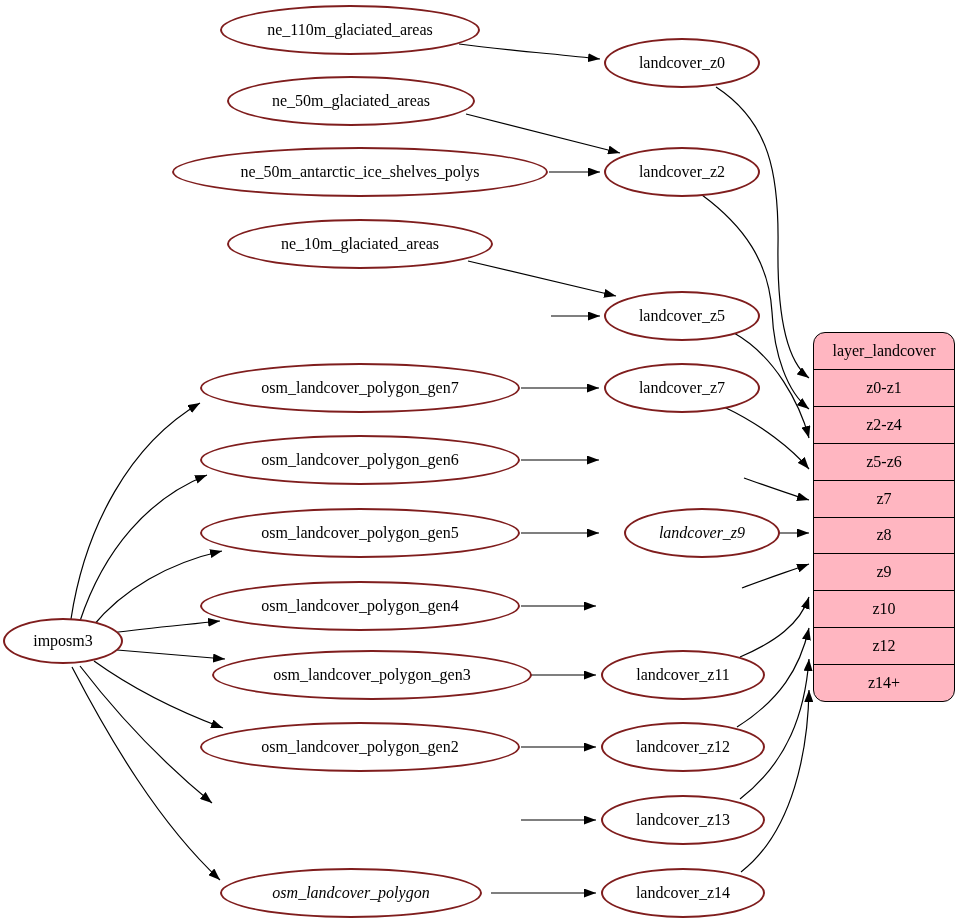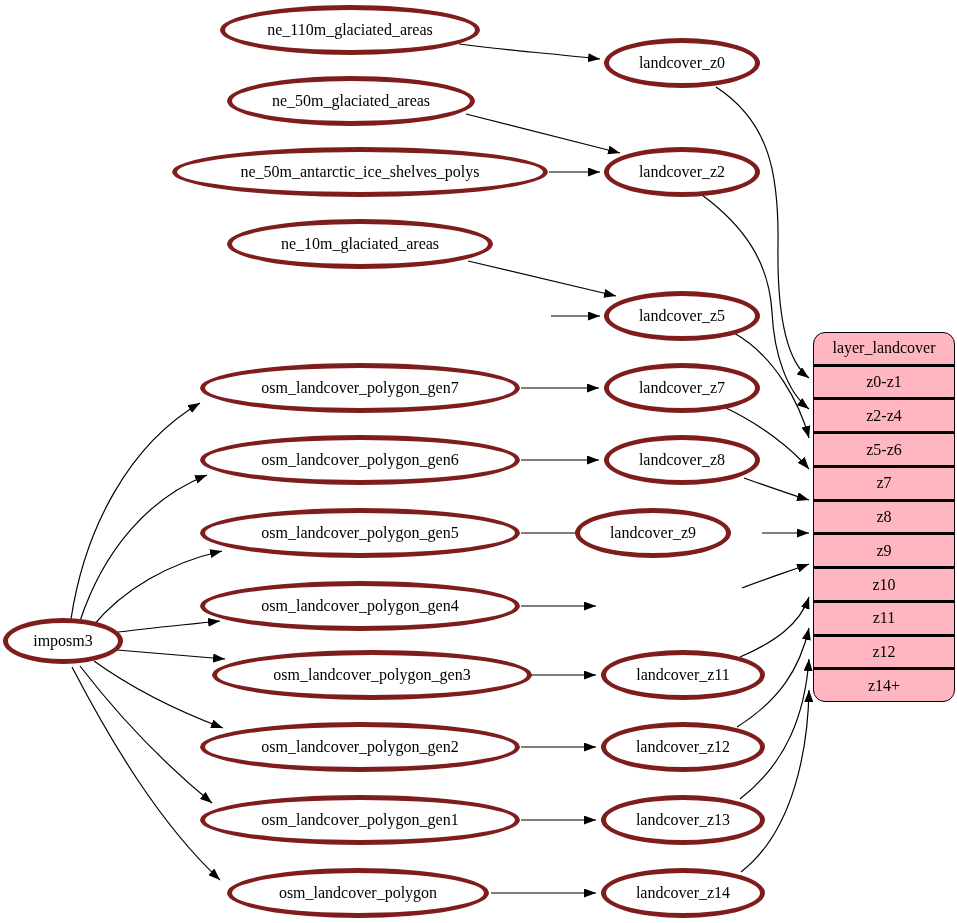--- a/index.html
+++ b/index.html
@@ -9,42 +9,42 @@
     background:#ffffff;
     font-family:"Liberation Serif", "DejaVu Serif", serif;
     font-size:16px;
     color:#000000;
     overflow:hidden;
   }
   #edges{position:absolute;left:0;top:0;z-index:1;}
   .node{
     position:absolute;
     z-index:2;
-    border:5px solid #7f1d1d;
+    border:2px solid #7f1d1d;
     border-radius:50%;
     background:#ffffff;
     display:flex;align-items:center;justify-content:center;
     white-space:nowrap;
     box-sizing:border-box;
   }
   .record{
     position:absolute;
     left:813px;top:332px;width:142px;height:370px;
     z-index:2;
     background:#ffb6c1;
     border:1px solid #000000;
     border-radius:12px;
     box-sizing:border-box;
     display:flex;flex-direction:column;
     overflow:hidden;
   }
   .record .cell{
     flex:1;
     display:flex;align-items:center;justify-content:center;
-    border-top:3px solid #000000;
+    border-top:1px solid #000000;
     white-space:nowrap;
   }
   .record .cell:first-child{border-top:none;}
   path.edge{fill:none;stroke:#000000;stroke-width:1.2;}
 </style>
 </head>
 <body>
 
 <div id="canvas">
 
@@ -97,41 +97,38 @@
   <div class="node" style="left:220px;top:5px;width:260px;height:50px;">ne_110m_glaciated_areas</div>
   <div class="node" style="left:227px;top:76px;width:248px;height:50px;">ne_50m_glaciated_areas</div>
   <div class="node" style="left:172px;top:147px;width:376px;height:50px;">ne_50m_antarctic_ice_shelves_polys</div>
   <div class="node" style="left:227px;top:219px;width:266px;height:50px;">ne_10m_glaciated_areas</div>
   <div class="node" style="left:200px;top:363px;width:320px;height:50px;">osm_landcover_polygon_gen7</div>
   <div class="node" style="left:200px;top:435px;width:320px;height:50px;">osm_landcover_polygon_gen6</div>
   <div class="node" style="left:200px;top:508px;width:320px;height:50px;">osm_landcover_polygon_gen5</div>
   <div class="node" style="left:200px;top:581px;width:320px;height:50px;">osm_landcover_polygon_gen4</div>
   <div class="node" style="left:212px;top:650px;width:320px;height:50px;">osm_landcover_polygon_gen3</div>
   <div class="node" style="left:200px;top:722px;width:320px;height:50px;">osm_landcover_polygon_gen2</div>
-  <div class="node" style="left:200px;top:795px;width:320px;height:50px;">osm_landcover_polygon_gen1</div>
-  <div class="node" style="left:227px;top:868px;width:262px;height:50px;">osm_landcover_polygon</div>
+  <div class="node" style="left:220px;top:868px;width:262px;height:50px;font-style:italic;">osm_landcover_polygon</div>
 
   <div class="node" style="left:604px;top:38px;width:156px;height:50px;">landcover_z0</div>
   <div class="node" style="left:604px;top:147px;width:156px;height:50px;">landcover_z2</div>
   <div class="node" style="left:604px;top:291px;width:156px;height:50px;">landcover_z5</div>
   <div class="node" style="left:604px;top:363px;width:156px;height:50px;">landcover_z7</div>
-  <div class="node" style="left:604px;top:435px;width:156px;height:50px;">landcover_z8</div>
-  <div class="node" style="left:575px;top:508px;width:156px;height:50px;">landcover_z9</div>
+  <div class="node" style="left:624px;top:508px;width:156px;height:50px;font-style:italic;">landcover_z9</div>
   <div class="node" style="left:601px;top:650px;width:164px;height:50px;">landcover_z11</div>
   <div class="node" style="left:601px;top:722px;width:164px;height:50px;">landcover_z12</div>
   <div class="node" style="left:601px;top:795px;width:164px;height:50px;">landcover_z13</div>
   <div class="node" style="left:601px;top:868px;width:164px;height:50px;">landcover_z14</div>
 
   <div class="record">
     <div class="cell">layer_landcover</div>
     <div class="cell">z0-z1</div>
     <div class="cell">z2-z4</div>
     <div class="cell">z5-z6</div>
     <div class="cell">z7</div>
     <div class="cell">z8</div>
     <div class="cell">z9</div>
     <div class="cell">z10</div>
-    <div class="cell">z11</div>
     <div class="cell">z12</div>
     <div class="cell">z14+</div>
   </div>
 
 </div>
 
 </body></html>

